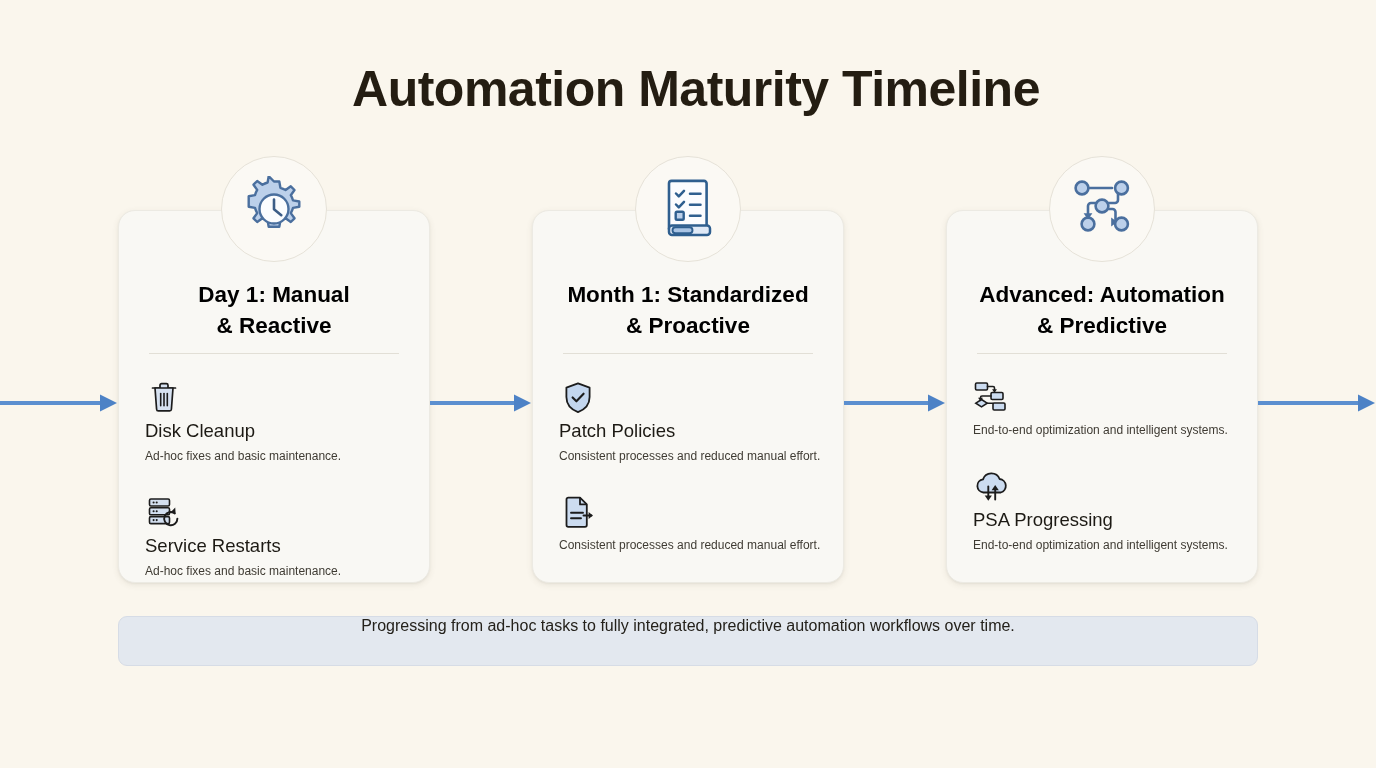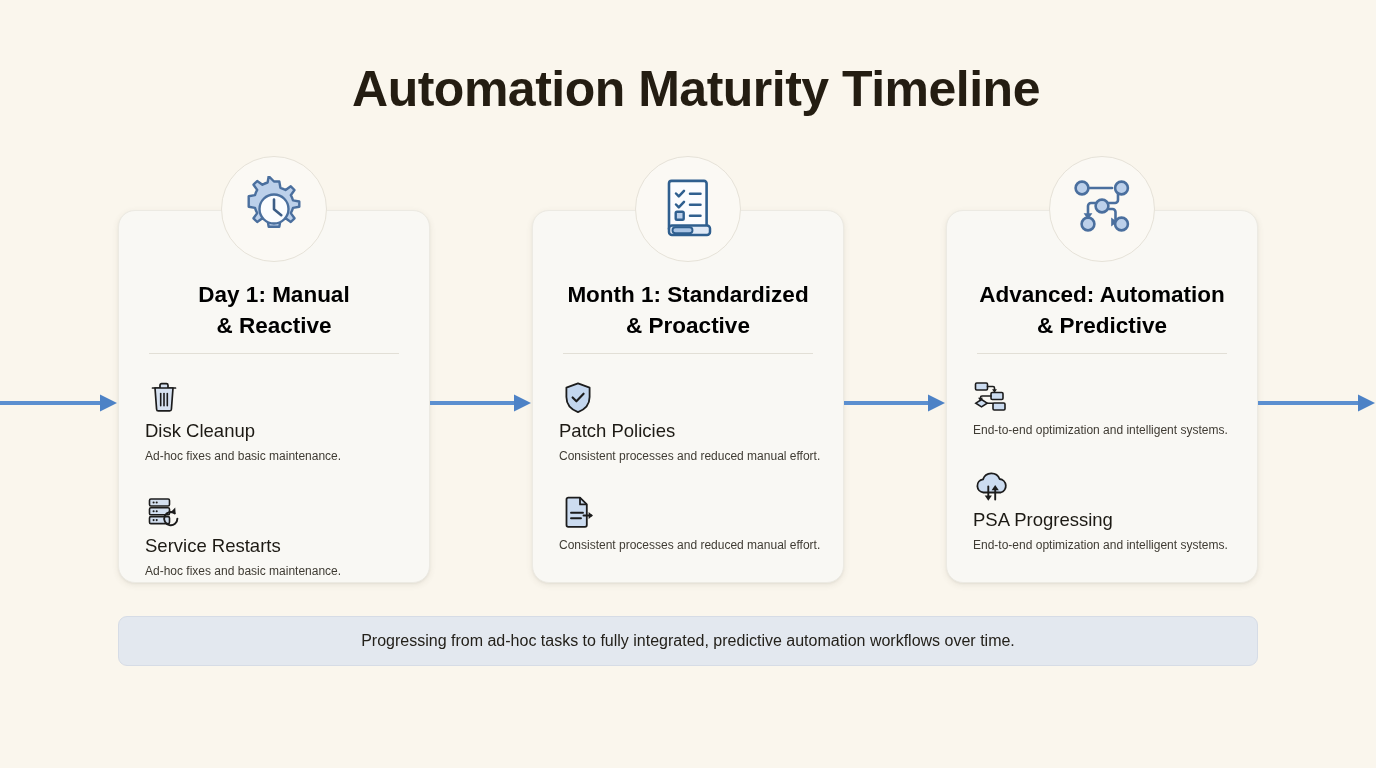--- a/index.html
+++ b/index.html
@@ -146,21 +146,21 @@
   .footer-banner {
     position: absolute;
     left: 118px;
     top: 616px;
     width: 1140px;
     height: 50px;
     background: #e3e8ef;
     border: 1px solid #d6dce6;
     border-radius: 9px;
     display: flex;
-    align-items: center;
+    align-items: flex-start;
     justify-content: center;
   }
   .footer-text {
     font-size: 16px;
     color: #24211b;
   }
 </style>
 </head>
 <body>
 

